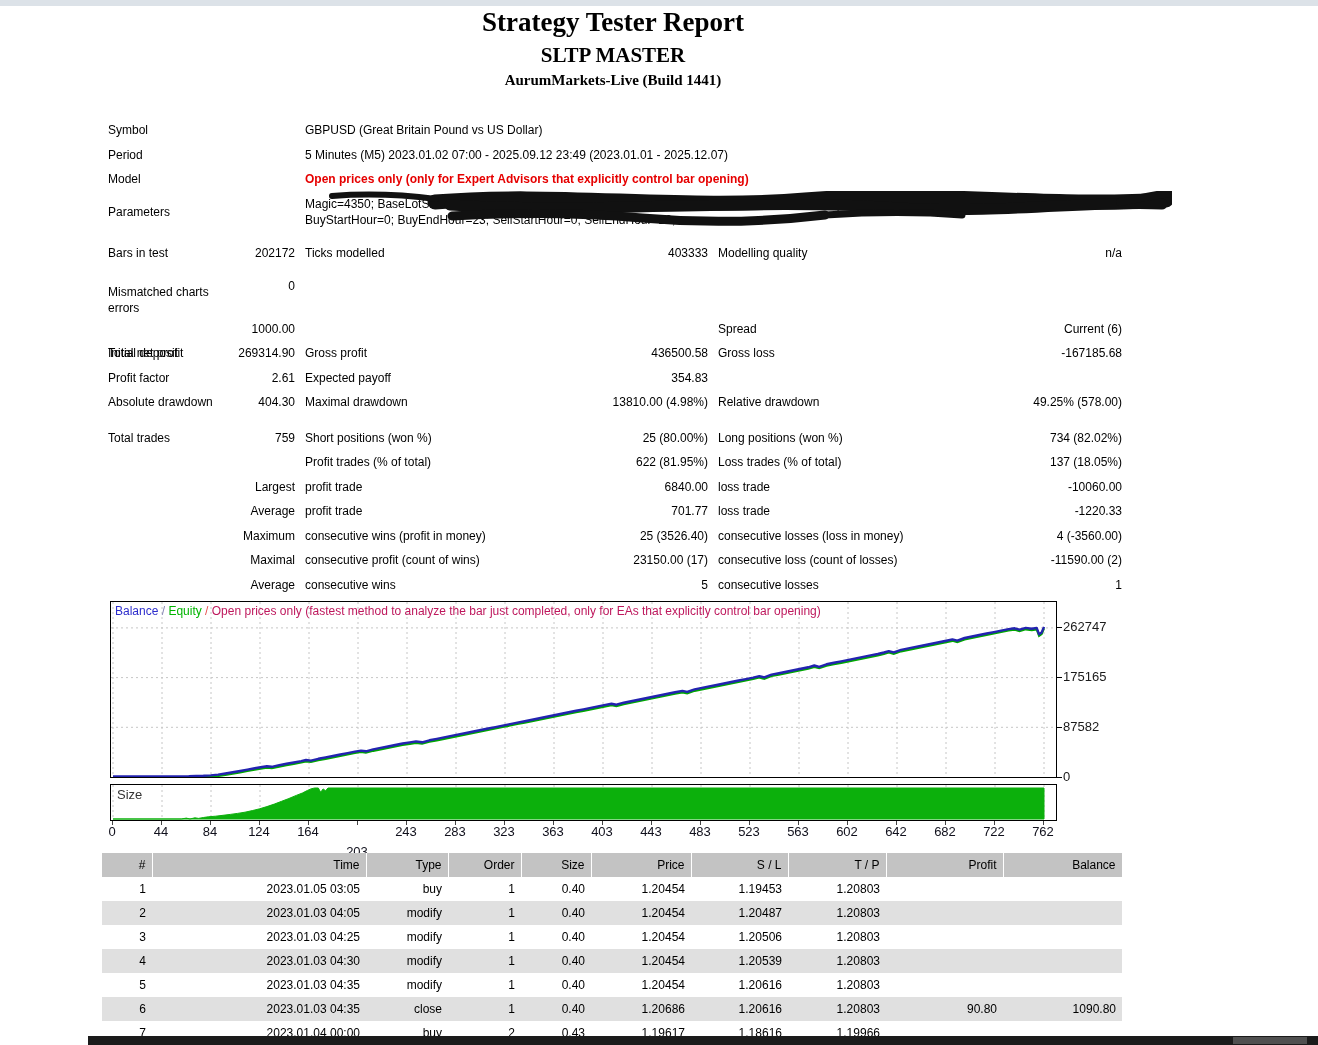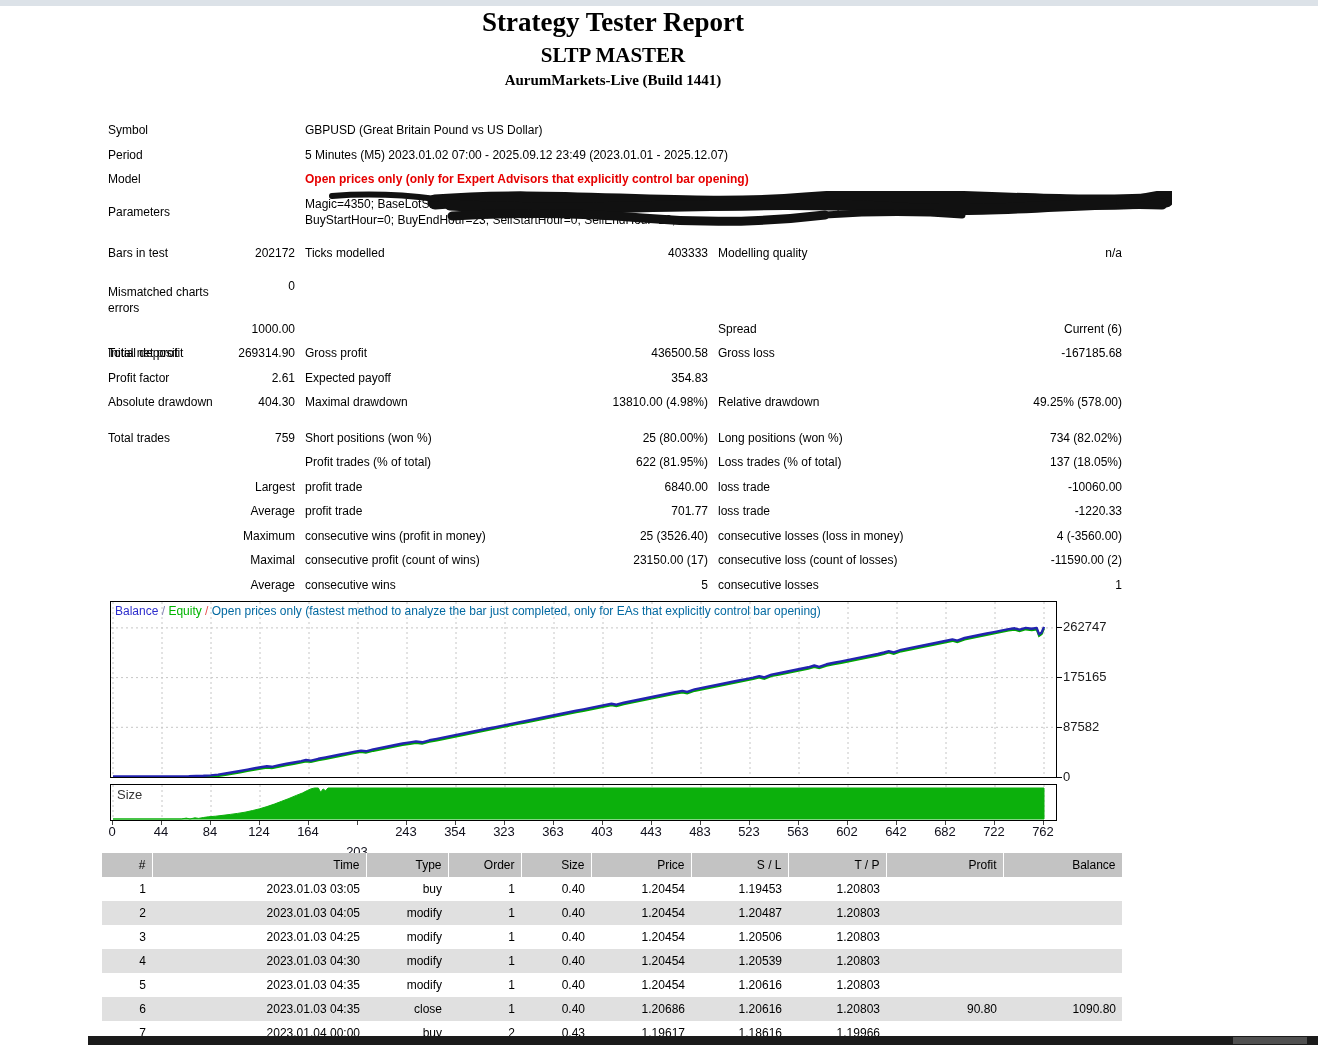--- a/index.html
+++ b/index.html
@@ -25,21 +25,21 @@
   .sc6{left:880px;width:242px;text-align:right;}
   .scw{left:305px;width:830px;}
   .red{color:#e60000;font-weight:bold;}
   
   .chart-panel{left:110px;top:601px;width:945px;height:175px;border:1px solid #000;background:#fff;}
   .legend{position:absolute;left:4px;top:2px;font-size:12px;white-space:nowrap;}
   .lg-bal{color:#2d2dcc;}
   .lg-eq{color:#00b400;}
   .lg-sep1{color:#8585b5;}
   .lg-sep2{color:#e85050;}
-  .lg-note{color:#0369a1;}
+  .lg-note{color:#be185d;}
   .size-panel{left:110px;top:784px;width:945px;height:35px;border:1px solid #000;background:#fff;}
   .size-label{position:absolute;left:6px;top:2px;font-size:13px;color:#333;}
   .ylab{position:absolute;left:1063px;font-size:13px;color:#1a1a1a;}
   .ytick{position:absolute;left:1056px;width:6px;height:1px;background:#000;}
   .xlab{position:absolute;top:824px;width:44px;text-align:center;font-size:13px;color:#10101c;}
   .xtick{position:absolute;top:821px;width:1px;height:4px;background:#444;}
   
   table.trades{position:absolute;left:102px;top:853px;border-collapse:collapse;table-layout:fixed;
       font-size:12px;}
   table.trades th{background:#c3c3c3;font-weight:normal;border-right:1px solid #fff;
@@ -223,21 +223,21 @@
     <div class="xlab" style="left: 188px;">84</div>
     <div class="xtick" style="left: 259px;"></div>
     <div class="xlab" style="left: 237px;">124</div>
     <div class="xtick" style="left: 308px;"></div>
     <div class="xlab" style="left: 286px;">164</div>
     <div class="xtick" style="left: 357px;"></div>
     <div class="xlab" style="left: 335px; margin-top: 20px;">203</div>
     <div class="xtick" style="left: 406px;"></div>
     <div class="xlab" style="left: 384px;">243</div>
     <div class="xtick" style="left: 455px;"></div>
-    <div class="xlab" style="left: 433px;">354</div>
+    <div class="xlab" style="left: 433px;">283</div>
     <div class="xtick" style="left: 504px;"></div>
     <div class="xlab" style="left: 482px;">323</div>
     <div class="xtick" style="left: 553px;"></div>
     <div class="xlab" style="left: 531px;">363</div>
     <div class="xtick" style="left: 602px;"></div>
     <div class="xlab" style="left: 580px;">403</div>
     <div class="xtick" style="left: 651px;"></div>
     <div class="xlab" style="left: 629px;">443</div>
     <div class="xtick" style="left: 700px;"></div>
     <div class="xlab" style="left: 678px;">483</div>
@@ -280,21 +280,21 @@
         <th>Price</th>
         <th>S / L</th>
         <th>T / P</th>
         <th>Profit</th>
         <th>Balance</th>
       </tr>
     </thead>
   <tbody id="tbody">
       <tr>
         <td>1</td>
-        <td>2023.01.03 03:05</td>
+        <td>2023.01.05 03:05</td>
         <td>buy</td>
         <td>1</td>
         <td>0.40</td>
         <td>1.20454</td>
         <td>1.19453</td>
         <td>1.20803</td>
         <td></td>
         <td></td>
       </tr>
       <tr>

